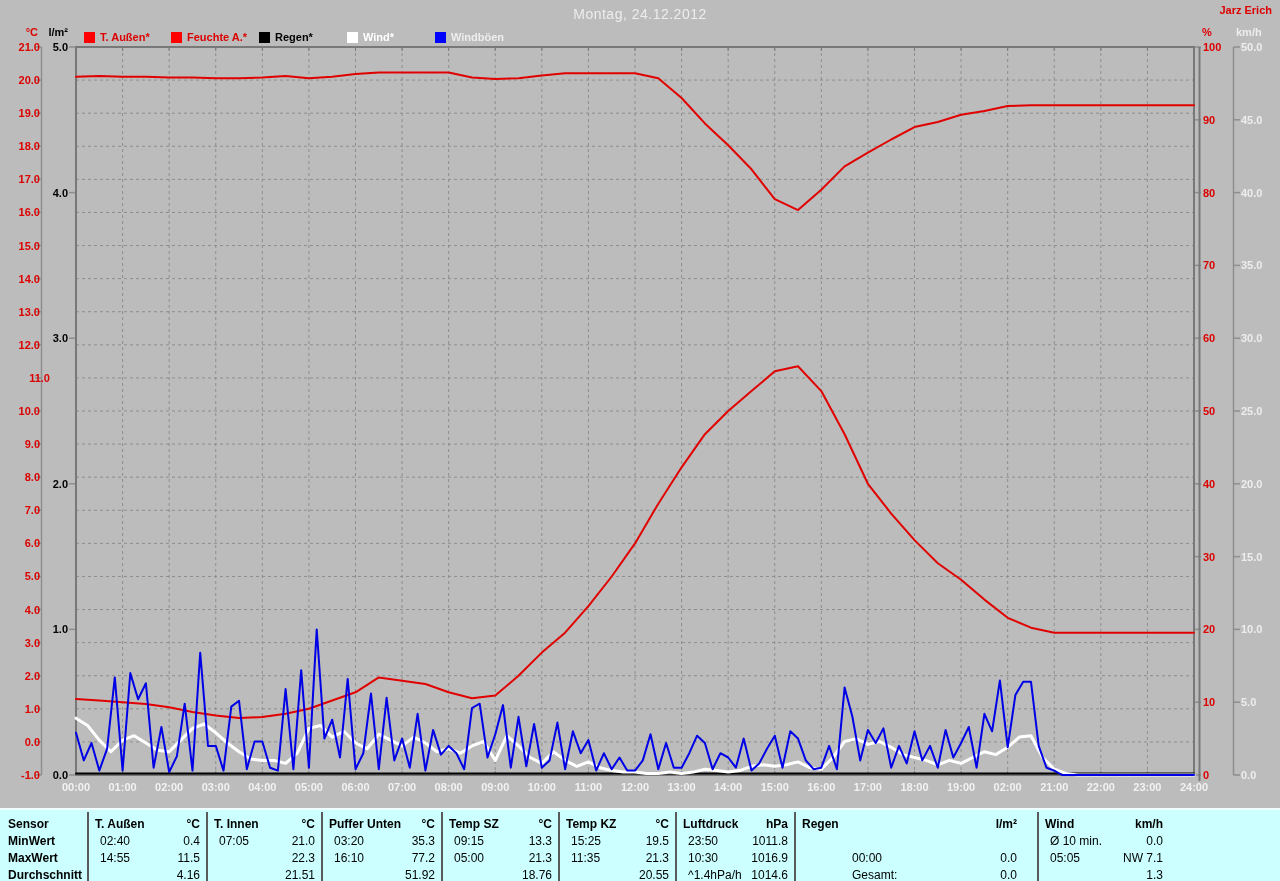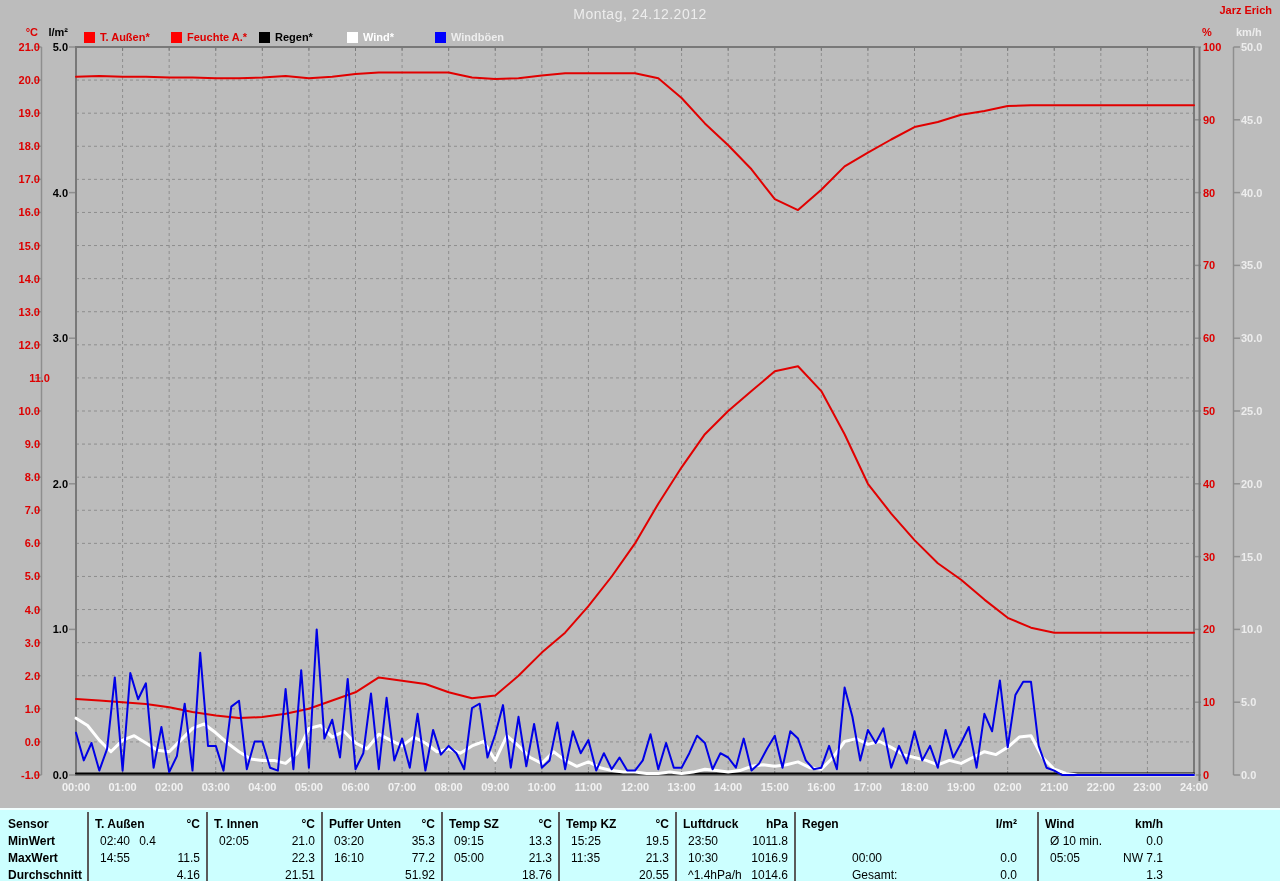--- a/index.html
+++ b/index.html
@@ -315,27 +315,27 @@
     <div class="t-sep" style="left: 675px;"></div>
     <div class="t-sep" style="left: 794px;"></div>
     <div class="t-sep" style="left: 1037px;"></div>
     <div class="t-cell t-bold" style="left: 8px; top: 6px;">Sensor</div>
     <div class="t-cell t-bold" style="left: 8px; top: 23px;">MinWert</div>
     <div class="t-cell t-bold" style="left: 8px; top: 40px;">MaxWert</div>
     <div class="t-cell t-bold" style="left: 8px; top: 57px;">Durchschnitt</div>
     <div class="t-cell t-bold" style="left: 95px; top: 6px;">T. Außen</div>
     <div class="t-cell t-bold t-right" style="left: 95px; top: 6px; width: 105px;">°C</div>
     <div class="t-cell" style="left: 100px; top: 23px;">02:40</div>
-    <div class="t-cell t-right" style="left: 95px; top: 23px; width: 105px; text-align: center;">0.4</div>
+    <div class="t-cell t-right" style="left: 95px; top: 23px; width: 105px;">0.4</div>
     <div class="t-cell" style="left: 100px; top: 40px;">14:55</div>
     <div class="t-cell t-right" style="left: 95px; top: 40px; width: 105px;">11.5</div>
     <div class="t-cell t-right" style="left: 95px; top: 57px; width: 105px;">4.16</div>
     <div class="t-cell t-bold" style="left: 214px; top: 6px; text-align: center;">T. Innen</div>
     <div class="t-cell t-bold t-right" style="left: 214px; top: 6px; width: 101px;">°C</div>
-    <div class="t-cell" style="left: 219px; top: 23px;">02:05</div>
+    <div class="t-cell" style="left: 219px; top: 23px;">07:05</div>
     <div class="t-cell t-right" style="left: 214px; top: 23px; width: 101px;">21.0</div>
     <div class="t-cell" style="left: 219px; top: 40px; margin-top: 32px;">21:10</div>
     <div class="t-cell t-right" style="left: 214px; top: 40px; width: 101px;">22.3</div>
     <div class="t-cell t-right" style="left: 214px; top: 57px; width: 101px;">21.51</div>
     <div class="t-cell t-bold" style="left: 329px; top: 6px;">Puffer Unten</div>
     <div class="t-cell t-bold t-right" style="left: 329px; top: 6px; width: 106px;">°C</div>
     <div class="t-cell" style="left: 334px; top: 23px;">03:20</div>
     <div class="t-cell t-right" style="left: 329px; top: 23px; width: 106px;">35.3</div>
     <div class="t-cell" style="left: 334px; top: 40px;">16:10</div>
     <div class="t-cell t-right" style="left: 329px; top: 40px; width: 106px;">77.2</div>

